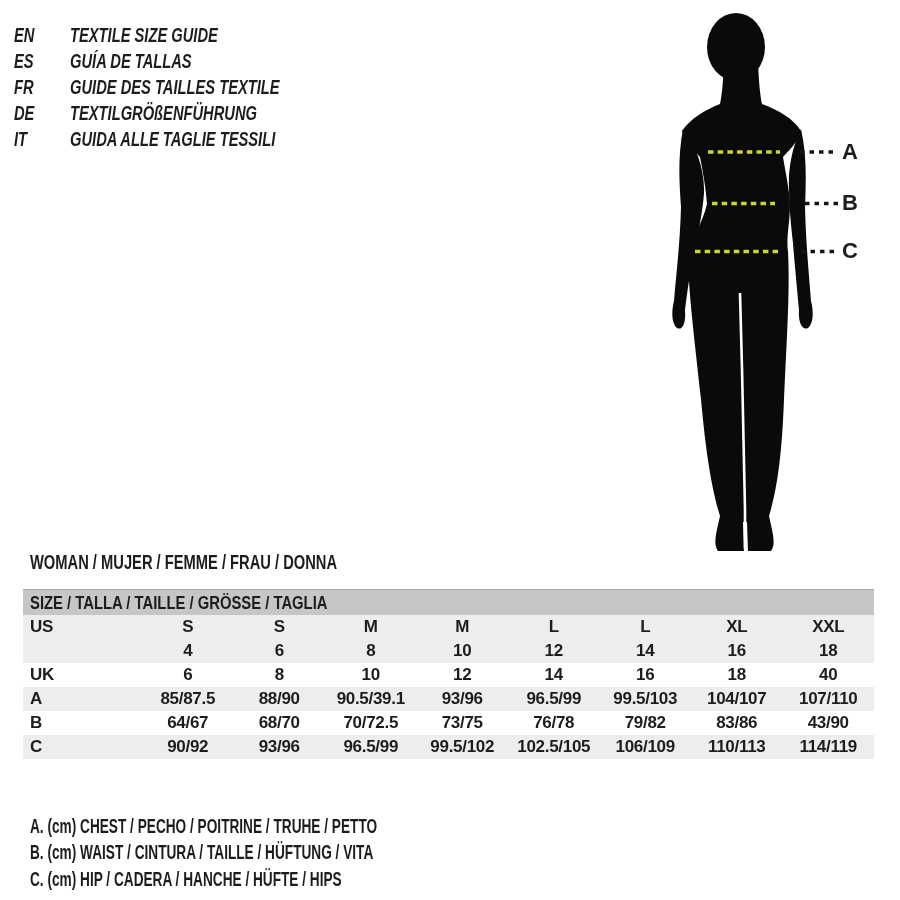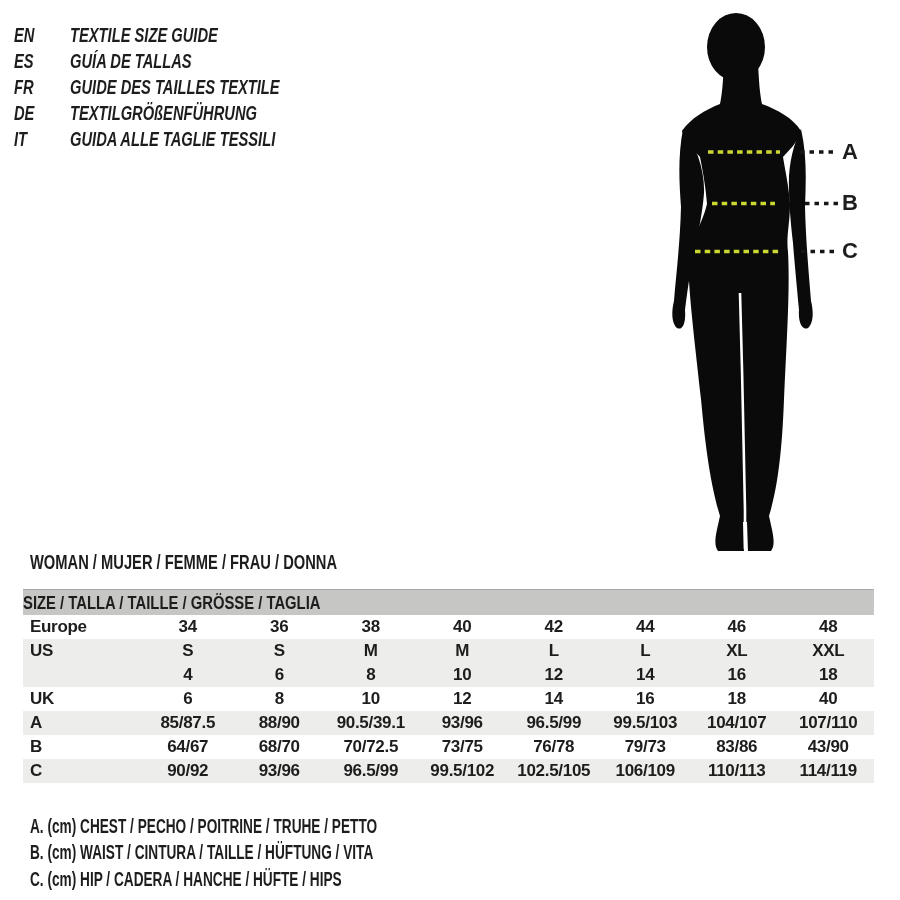--- a/index.html
+++ b/index.html
@@ -32,21 +32,21 @@
   .dashY{stroke:var(--ylw);stroke-width:3.4;stroke-dasharray:5.5 4.2;fill:none;}
   .dashB{stroke:var(--dashblk);stroke-width:3.4;stroke-dasharray:4.5 5;fill:none;}
   .legsep{stroke:#ffffff;fill:none;}
   .measure-label{position:absolute;left:842px;font-weight:bold;font-size:22px;line-height:22px;}
 
   
   .section-title{left:30px;top:550px;}
 
   
   .size-table{left:23px;top:589px;width:851px;}
-  .t-header{height:25px;background:var(--hdrbg);border-top:1px solid #a9a9a7;display:flex;align-items:center;}
+  .t-header{height:25px;background:var(--hdrbg);border-top:1px solid #a9a9a7;display:flex;align-items:center;padding-left:7px;}
   .t-header-text{font-size:19px;font-weight:bold;transform:scaleX(.78);transform-origin:0 50%;white-space:nowrap;}
   .t-row{display:flex;height:24px;align-items:center;font-size:17px;font-weight:bold;letter-spacing:-0.3px;}
   .t-row.shaded{background:var(--stripe);}
   .t-label{flex:0 0 112px;padding-left:7px;text-align:left;}
   .t-cell{flex:1 1 0;text-align:center;}
 
   
   .legend-block{left:30px;top:813px;text-align:center;}
   .legend-line{height:26.5px;display:flex;align-items:center;}
 </style>
@@ -138,31 +138,20 @@
 <div class="measure-label" style="top:192px;">B</div>
 <div class="measure-label" style="top:240px;">C</div>
 
 <div class="abs section-title cond">WOMAN / MUJER / FEMME / FRAU / DONNA</div>
 
 <div class="abs size-table">
   <div class="t-header">
     <span class="t-header-text">SIZE / TALLA / TAILLE / GRÖSSE / TAGLIA</span>
   </div>
   <div>
-      <div class="t-row">
-        <span class="t-label">Europe</span>
-        <span class="t-cell">34</span>
-        <span class="t-cell">36</span>
-        <span class="t-cell">38</span>
-        <span class="t-cell">40</span>
-        <span class="t-cell">42</span>
-        <span class="t-cell">44</span>
-        <span class="t-cell">46</span>
-        <span class="t-cell">48</span>
-      </div>
       <div class="t-row shaded">
         <span class="t-label">US</span>
         <span class="t-cell">S</span>
         <span class="t-cell">S</span>
         <span class="t-cell">M</span>
         <span class="t-cell">M</span>
         <span class="t-cell">L</span>
         <span class="t-cell">L</span>
         <span class="t-cell">XL</span>
         <span class="t-cell">XXL</span>
@@ -200,21 +189,21 @@
         <span class="t-cell">104/107</span>
         <span class="t-cell">107/110</span>
       </div>
       <div class="t-row">
         <span class="t-label">B</span>
         <span class="t-cell">64/67</span>
         <span class="t-cell">68/70</span>
         <span class="t-cell">70/72.5</span>
         <span class="t-cell">73/75</span>
         <span class="t-cell">76/78</span>
-        <span class="t-cell">79/73</span>
+        <span class="t-cell">79/82</span>
         <span class="t-cell">83/86</span>
         <span class="t-cell">43/90</span>
       </div>
       <div class="t-row shaded">
         <span class="t-label">C</span>
         <span class="t-cell">90/92</span>
         <span class="t-cell">93/96</span>
         <span class="t-cell">96.5/99</span>
         <span class="t-cell">99.5/102</span>
         <span class="t-cell">102.5/105</span>

